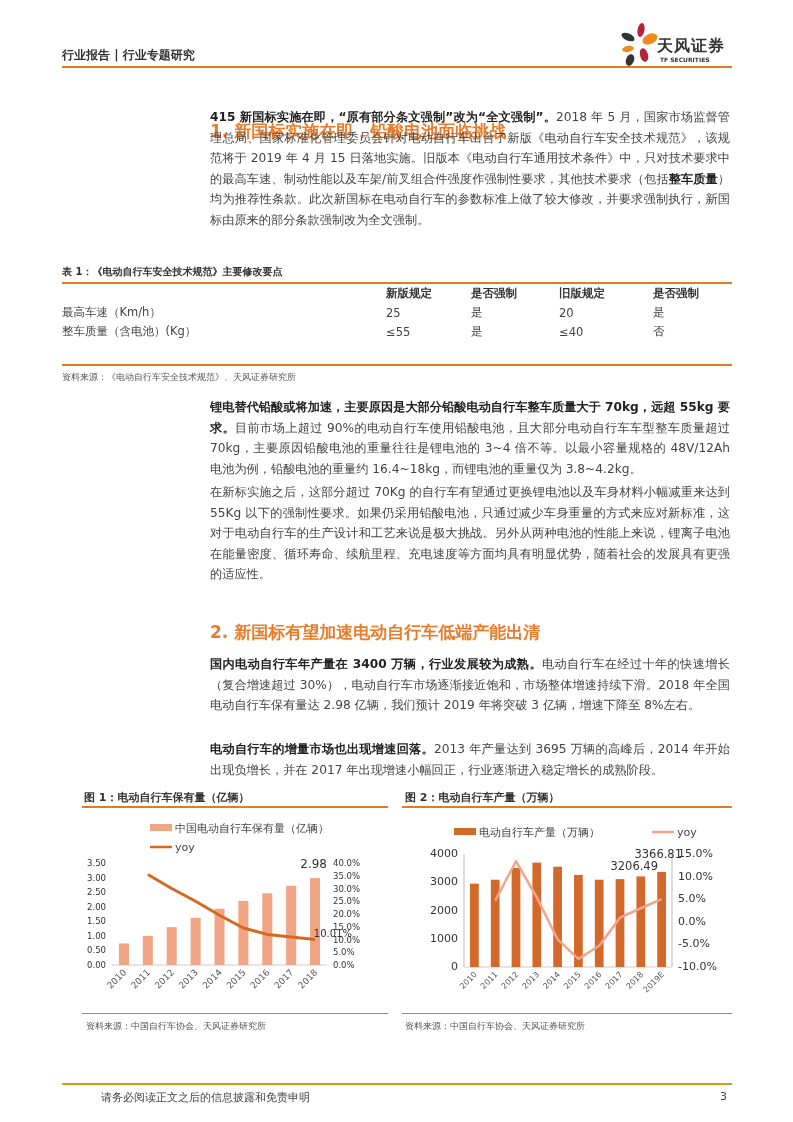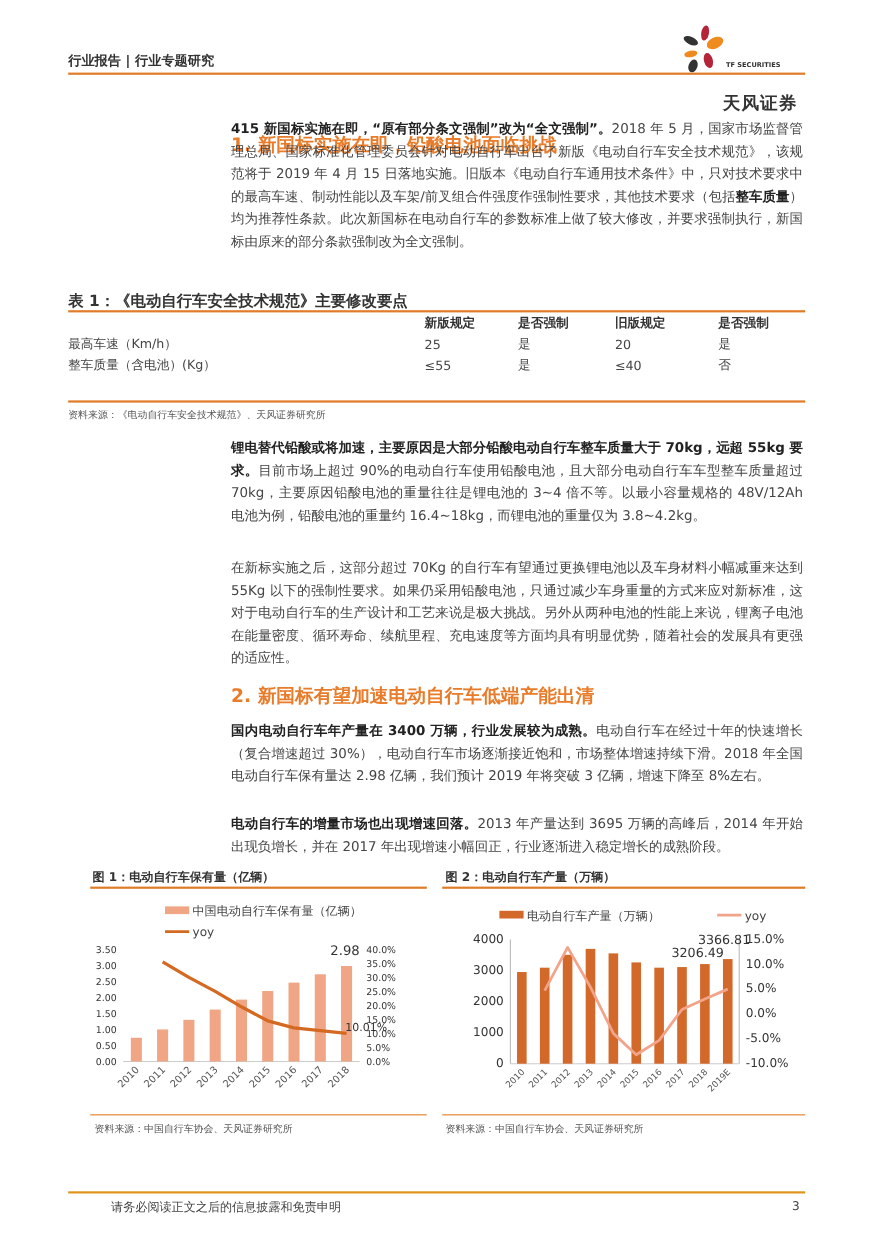--- a/index.html
+++ b/index.html
@@ -1,26 +1,26 @@
 <!DOCTYPE html>
 <html><head>
 <meta charset="utf-8">
 <style>
   * { margin:0; padding:0; box-sizing:border-box; }
   body { width:793px; height:1122px; background:#fff; font-family:"DejaVu Sans","Liberation Sans",sans-serif; color:#333; position:relative; overflow:hidden; }
   .abs { position:absolute; }
   .hdr-left { left:62px; top:47px; font-size:12px; font-weight:bold; color:#333; }
   .hdr-line { left:62px; top:66px; width:670px; height:2px; background:#e07b27; }
   .logo { left:620px; top:22px; width:120px; height:44px; }
-  .logo-cn { left:657px; top:36px; font-size:16px; color:#333; font-weight:bold; letter-spacing:1px;margin-top:48px; }
+  .logo-cn { left:657px; top:36px; font-size:16px; color:#333; font-weight:bold; letter-spacing:1px; }
   .logo-en { left:660px; top:56px; font-size:6px; color:#333; font-weight:bold; }
   .h1 { font-size:17px; font-weight:bold; color:#e97c2a; }
   .para { left:210px; width:520px; font-size:12.2px; line-height:20.5px; color:#444; text-align:justify; }
   .para b { color:#222; }
-  .tbl-title { left:62px; top:265px; font-size:14px; font-weight:bold; color:#333; }
+  .tbl-title { left:62px; top:265px; font-size:10px; font-weight:bold; color:#333; }
   .tbl-line { left:62px; width:670px; height:1.5px; background:#e07b27; }
   table.spec { position:absolute; left:62px; top:284px; width:670px; border-collapse:collapse; font-size:11.5px; color:#444; }
   table.spec td, table.spec th { height:19px; text-align:left; padding:0; font-weight:normal; }
   table.spec th { font-weight:bold; color:#333;margin-top:24px; }
   .src { font-size:9px; color:#555; }
   .fig-title { font-size:11px; font-weight:bold; color:#333; }
   .footer-line { left:62px; top:1083px; width:670px; height:2px; background:#e0951a; }
   .footer { left:101px; top:1090px; font-size:11px; color:#444; }
   .pgno { left:720px; top:1090px; font-size:11px; color:#444; }
   svg text { font-family:"DejaVu Sans","Liberation Sans",sans-serif; }
@@ -81,21 +81,21 @@
         <td>否</td>
   </tr>
 </tbody>
   </table>
 <div class="abs tbl-line" style="top:364px;"></div>
 <div class="abs src" style="left:62px;top:371px;">资料来源：《电动自行车安全技术规范》、天风证券研究所</div>
 
 <div class="abs para" style="top:397px;">
   <b>锂电替代铅酸或将加速，主要原因是大部分铅酸电动自行车整车质量大于 70kg，远超 55kg 要求。</b><span>目前市场上超过 90%的电动自行车使用铅酸电池，且大部分电动自行车车型整车质量超过 70kg，主要原因铅酸电池的重量往往是锂电池的 3~4 倍不等。以最小容量规格的 48V/12Ah 电池为例，铅酸电池的重量约 16.4~18kg，而锂电池的重量仅为 3.8~4.2kg。</span>
 </div>
-<div class="abs para" style="top:482px;margin-top:24px;">在新标实施之后，这部分超过 70Kg 的自行车有望通过更换锂电池以及车身材料小幅减重来达到 55Kg 以下的强制性要求。如果仍采用铅酸电池，只通过减少车身重量的方式来应对新标准，这对于电动自行车的生产设计和工艺来说是极大挑战。另外从两种电池的性能上来说，锂离子电池在能量密度、循环寿命、续航里程、充电速度等方面均具有明显优势，随着社会的发展具有更强的适应性。</div>
+<div class="abs para" style="top:482px;">在新标实施之后，这部分超过 70Kg 的自行车有望通过更换锂电池以及车身材料小幅减重来达到 55Kg 以下的强制性要求。如果仍采用铅酸电池，只通过减少车身重量的方式来应对新标准，这对于电动自行车的生产设计和工艺来说是极大挑战。另外从两种电池的性能上来说，锂离子电池在能量密度、循环寿命、续航里程、充电速度等方面均具有明显优势，随着社会的发展具有更强的适应性。</div>
 
 <div class="abs h1" style="left:210px;top:621px;">2. 新国标有望加速电动自行车低端产能出清</div>
 <div class="abs para" style="top:654px;">
   <b>国内电动自行车年产量在 3400 万辆，行业发展较为成熟。</b><span>电动自行车在经过十年的快速增长（复合增速超过 30%），电动自行车市场逐渐接近饱和，市场整体增速持续下滑。2018 年全国电动自行车保有量达 2.98 亿辆，我们预计 2019 年将突破 3 亿辆，增速下降至 8%左右。</span>
 </div>
 <div class="abs para" style="top:739px;">
   <b>电动自行车的增量市场也出现增速回落。</b><span>2013 年产量达到 3695 万辆的高峰后，2014 年开始出现负增长，并在 2017 年出现增速小幅回正，行业逐渐进入稳定增长的成熟阶段。</span>
 </div>
 
 <div class="abs fig-title" style="left:84px;top:790px;">图 1：电动自行车保有量（亿辆）</div>

